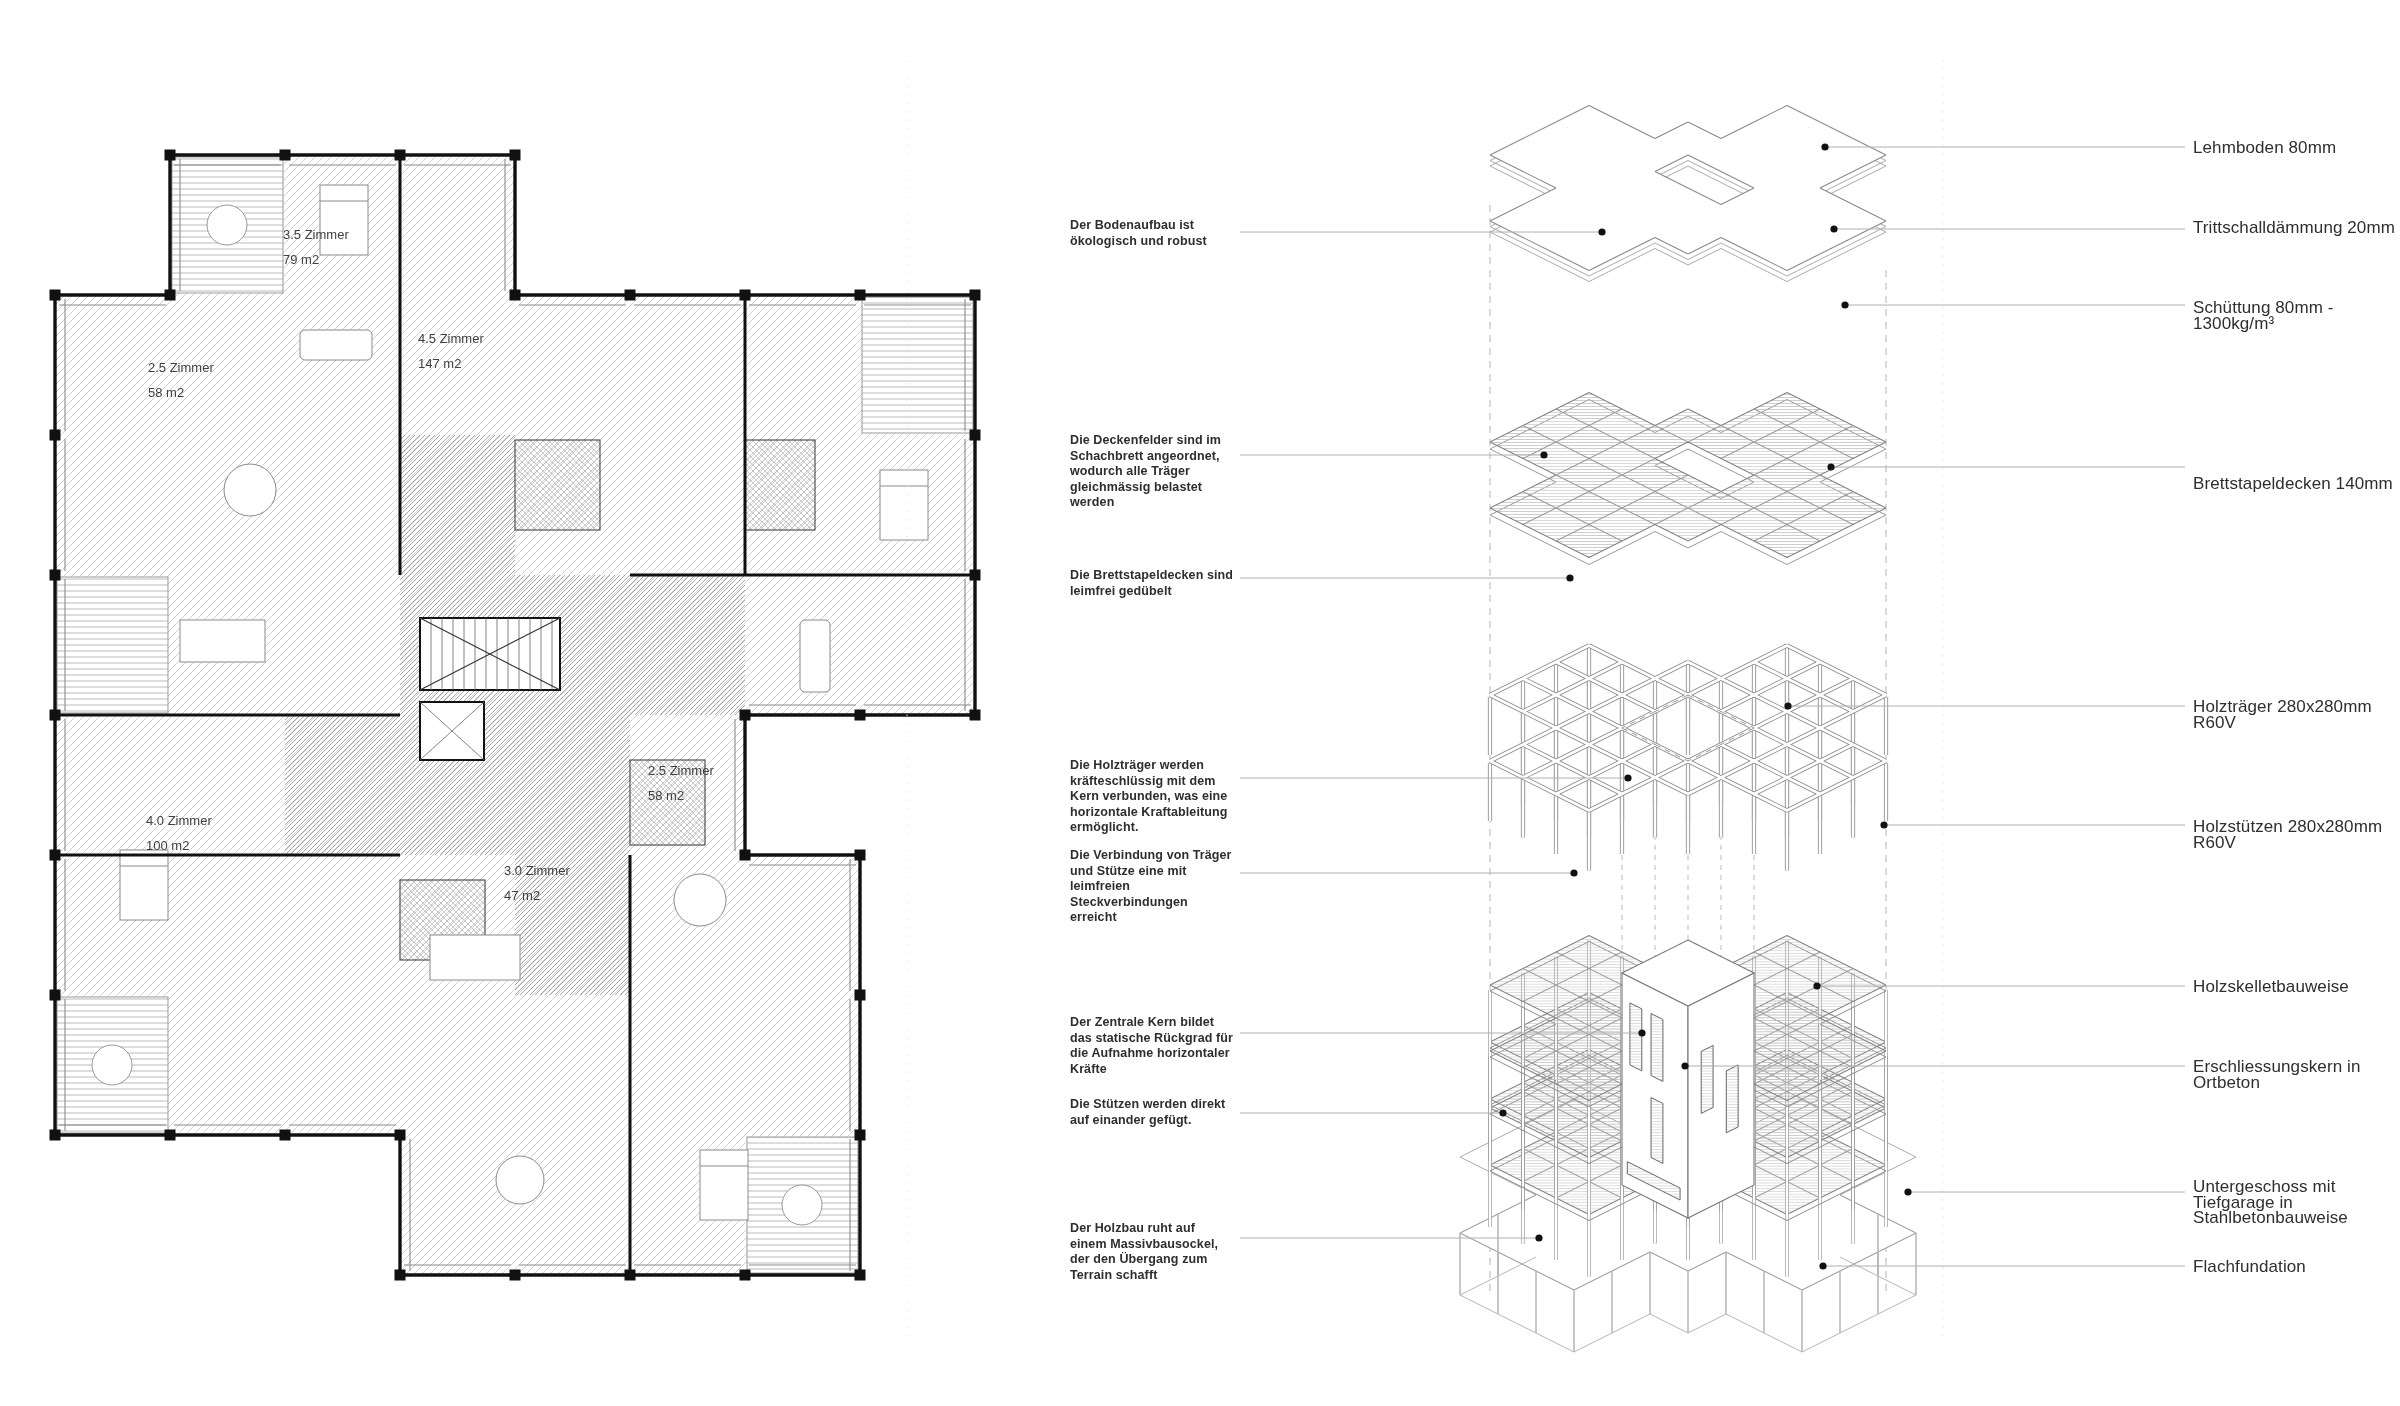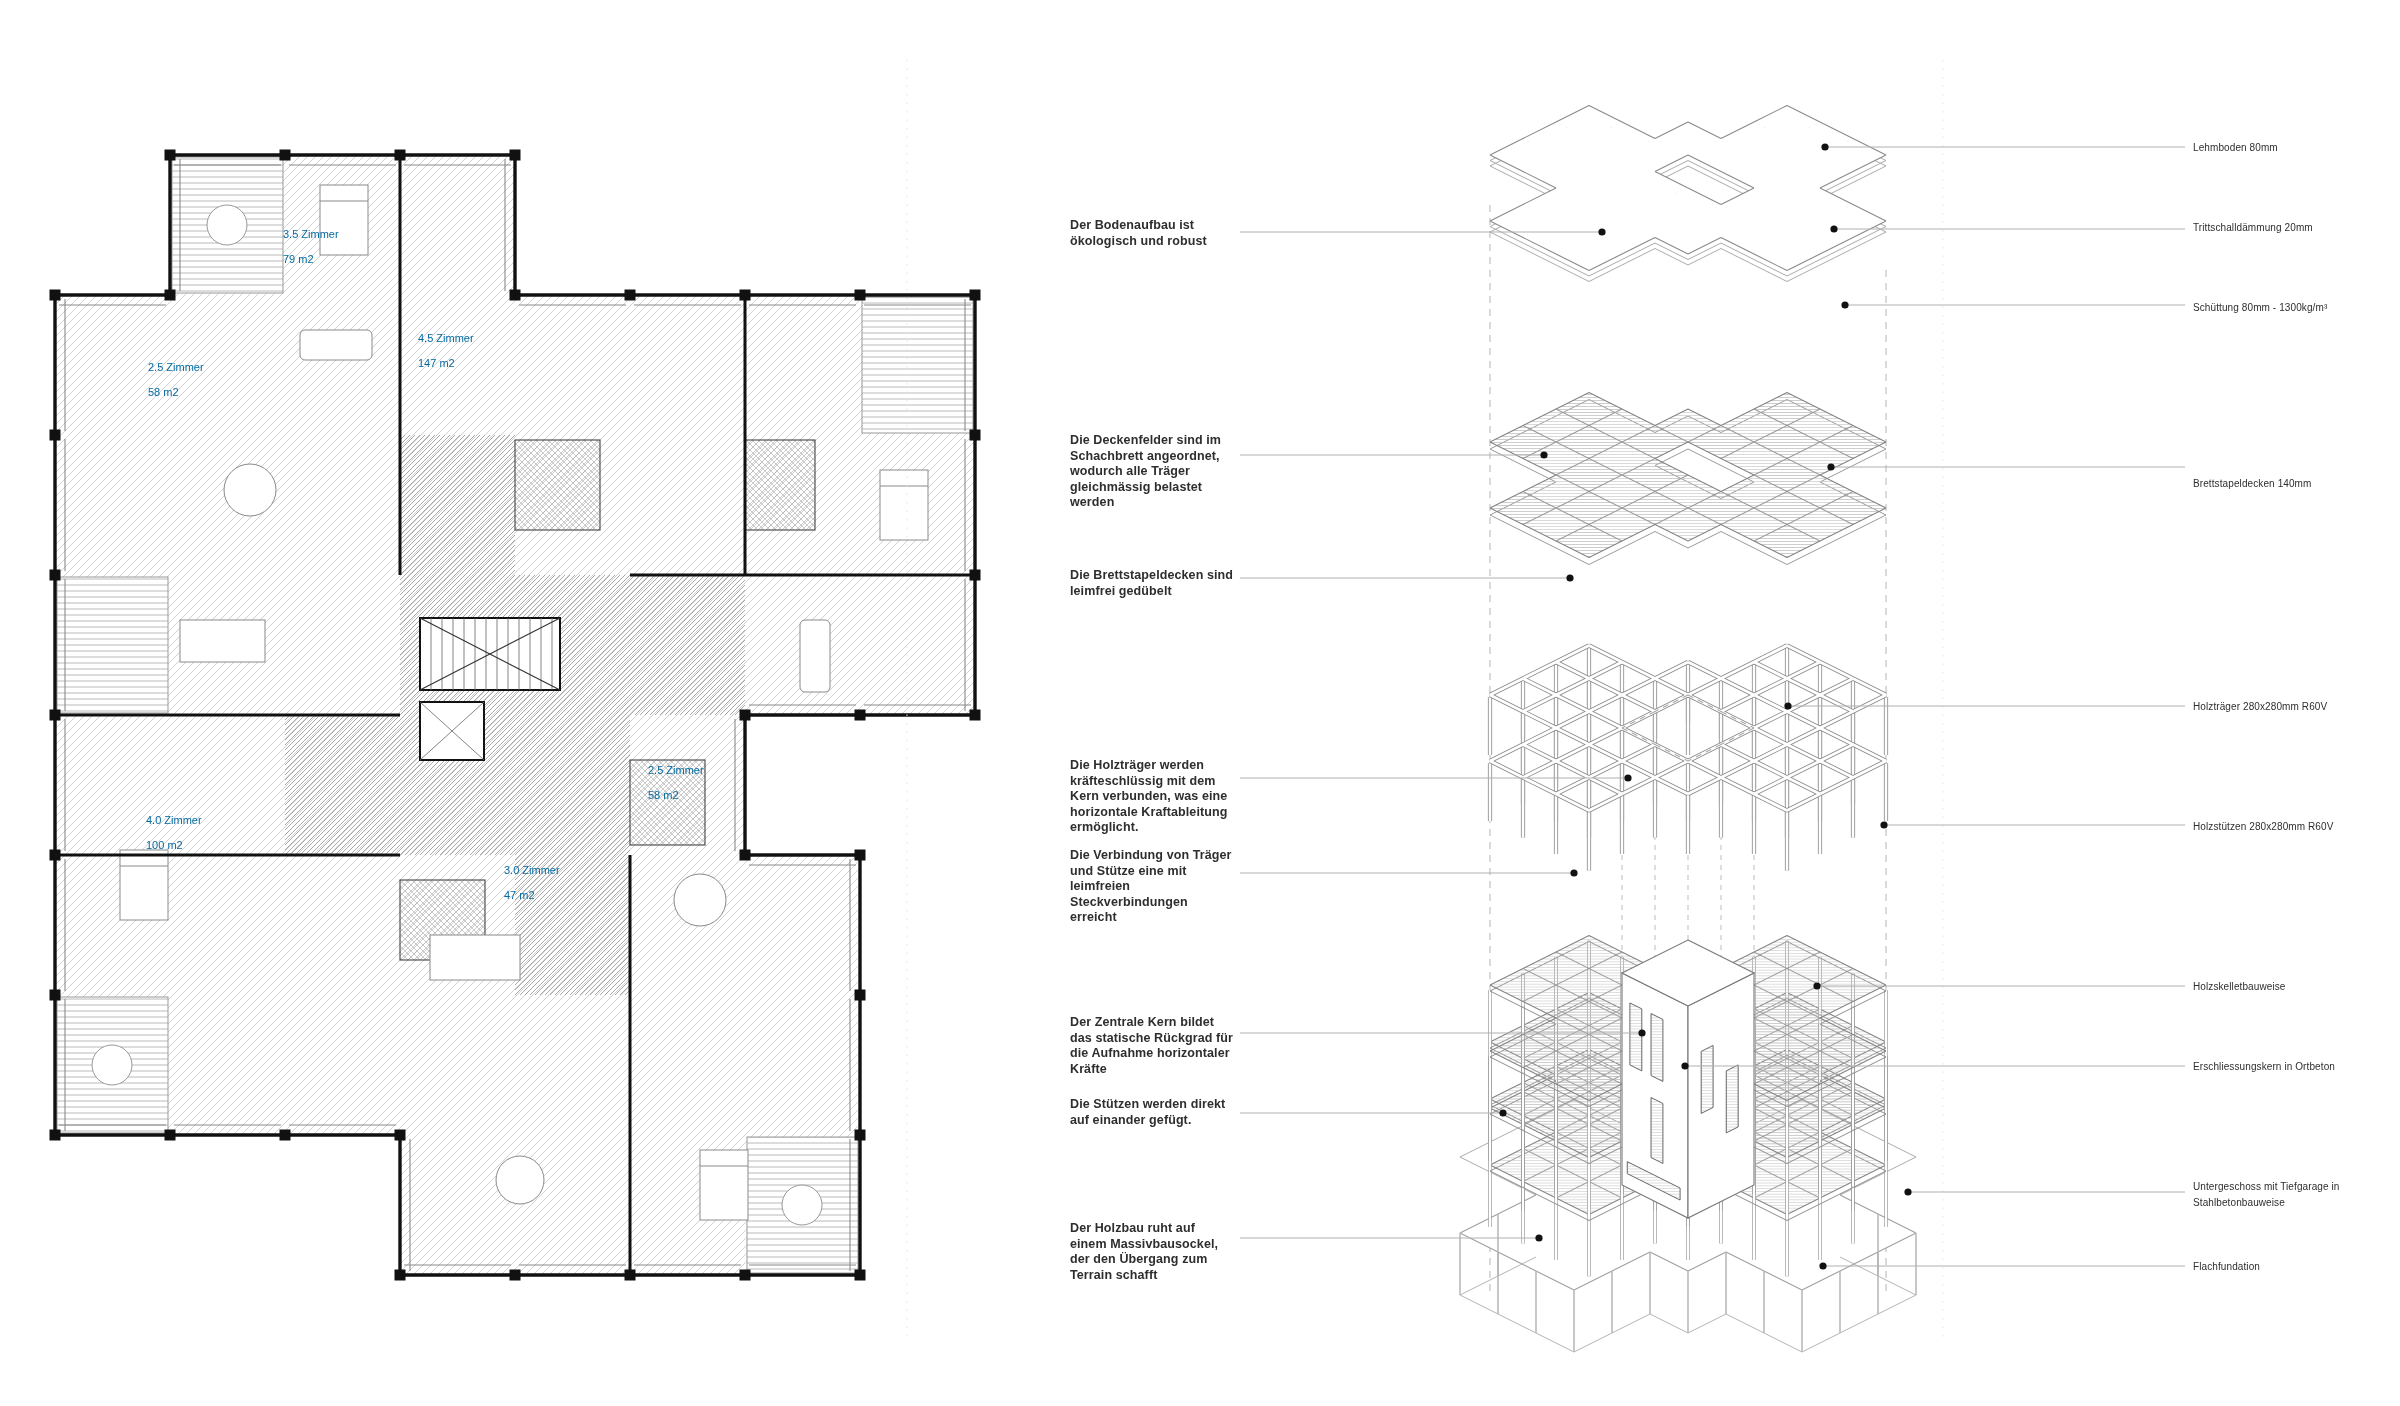--- a/index.html
+++ b/index.html
@@ -1,23 +1,23 @@
 <!DOCTYPE html>
 <html><head>
 <meta charset="utf-8">
 <style>
   html,body{margin:0;padding:0;background:#ffffff;}
   #canvas{position:relative;width:2400px;height:1406px;background:#fff;overflow:hidden;
           font-family:"Liberation Sans",sans-serif;}
   #scene{position:absolute;left:0;top:0;}
   .ann-l{position:absolute;left:1070px;width:165px;font-size:12.5px;line-height:15.5px;
          color:#2e2e2e;letter-spacing:.1px;font-weight:bold;}
-  .ann-r{position:absolute;left:2193px;width:205px;font-size:10px;line-height:15.5px;
+  .ann-r{position:absolute;left:2193px;width:205px;font-size:17px;line-height:15.5px;
          color:#2e2e2e;letter-spacing:.1px;}
-  .plan-label{position:absolute;font-size:11px;line-height:25px;color:#0369a1;}
+  .plan-label{position:absolute;font-size:13px;line-height:25px;color:#404040;}
   .plan-label span{display:block;}
 </style>
 </head>
 <body>
 
 <div id="canvas">
   <svg id="scene" width="2400" height="1406" viewBox="0 0 2400 1406">
       <defs>
         <pattern id="hatch" width="8" height="8" patternUnits="userSpaceOnUse">
           <path d="M0,8L8,0" stroke="#cdcdcd" stroke-width="0.9" fill="none"></path>

